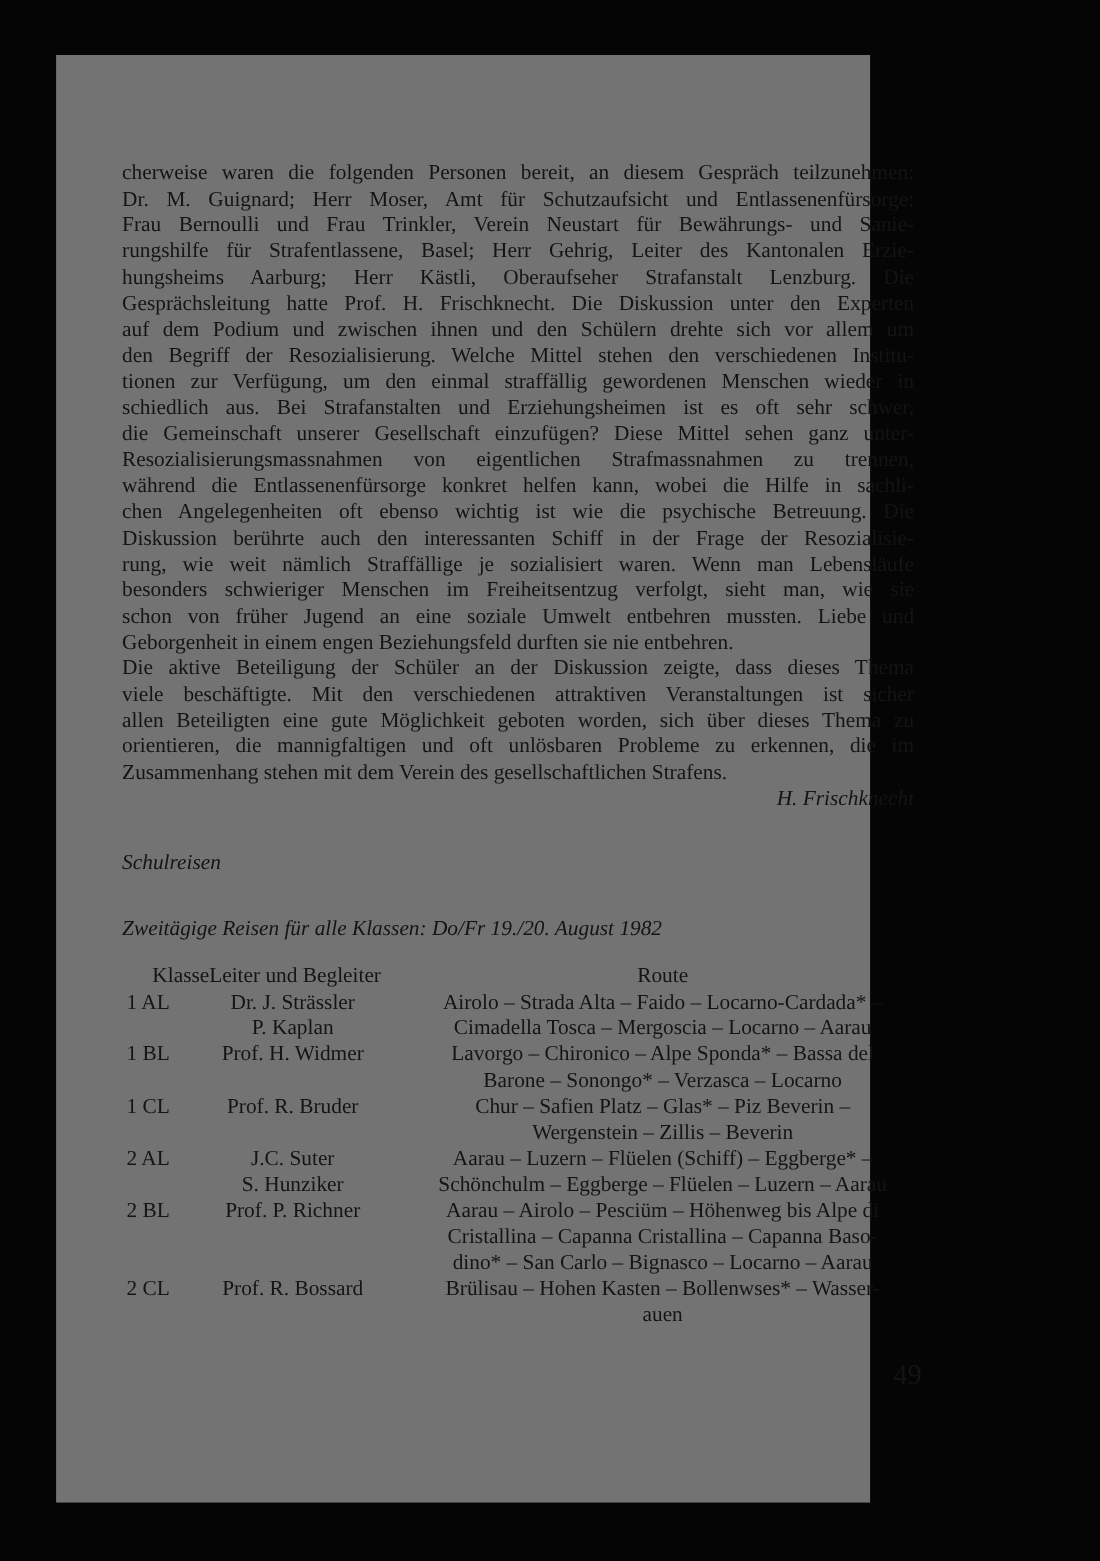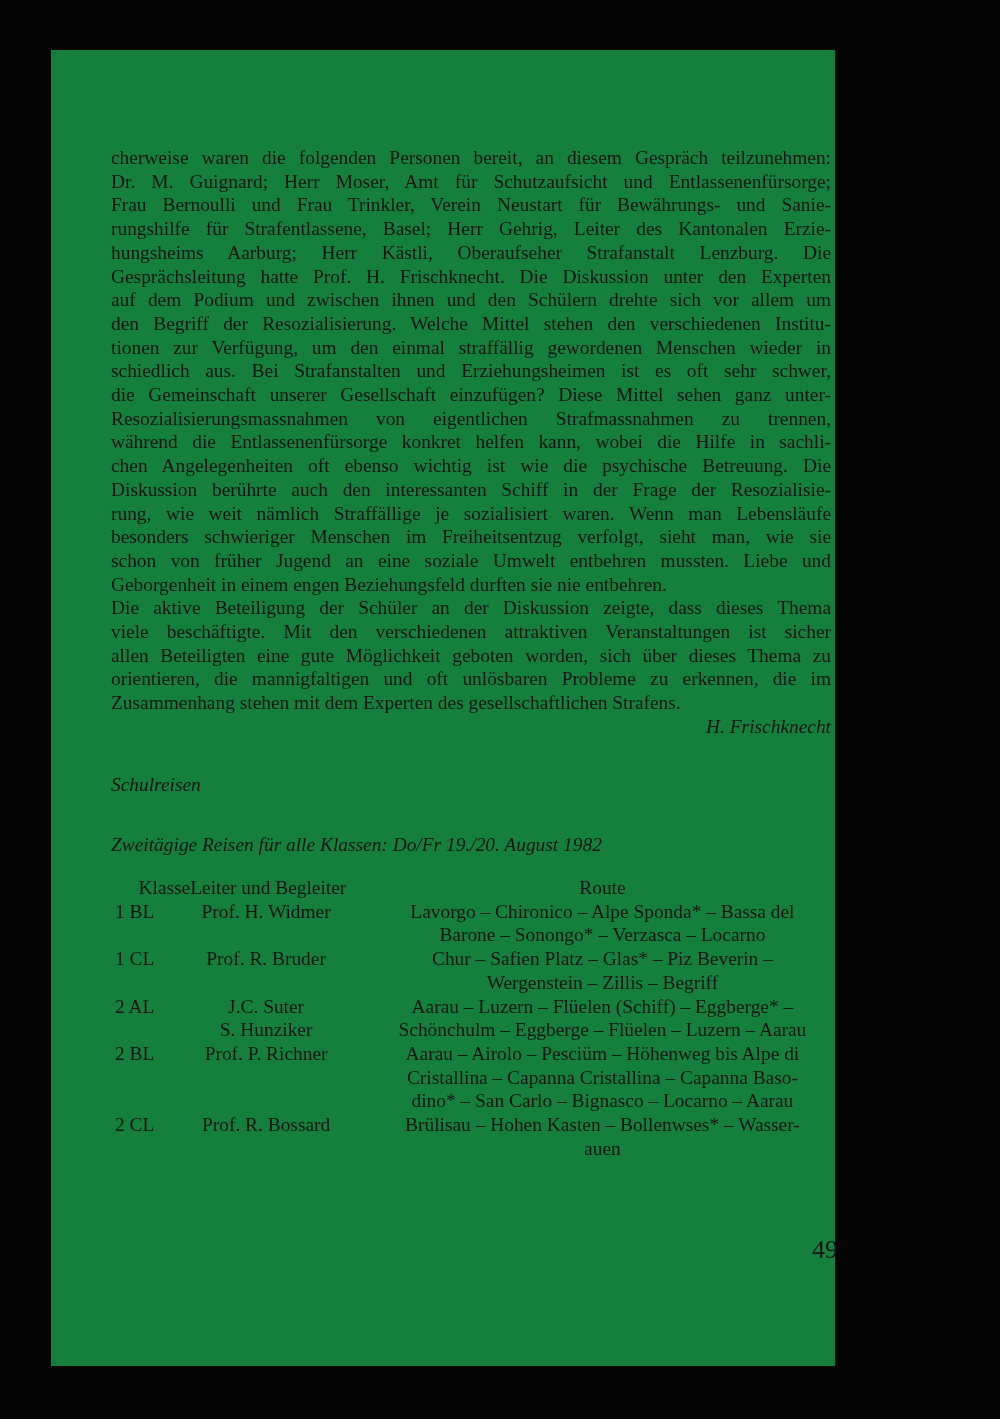--- a/index.html
+++ b/index.html
@@ -6,22 +6,21 @@
   body {
     width: 1000px; height: 1419px;
     background: #050505;
     position: relative;
     overflow: hidden;
   }
   .page {
     position: absolute;
     left: 51px; top: 50px;
     width: 740px; height: 1316px;
-    background: #15803d;
-    padding-left: 44px;
+    background: #737373;
   }
   .content {
     position: absolute;
     left: 60px; top: 96px;
     width: 720px;
     font-family: "Liberation Serif", serif;
     color: #141414;
     font-size: 19.4px;
     line-height: 23.7px;
   }
@@ -101,55 +100,66 @@
         <span class="line">rung, wie weit nämlich Straffällige je sozialisiert waren. Wenn man Lebensläufe</span>
         <span class="line">besonders schwieriger Menschen im Freiheitsentzug verfolgt, sieht man, wie sie</span>
         <span class="line">schon von früher Jugend an eine soziale Umwelt entbehren mussten. Liebe und</span>
         <span class="line last">Geborgenheit in einem engen Beziehungsfeld durften sie nie entbehren.</span>
       </div>
     <div class="para" id="para-1">
         <span class="line">Die aktive Beteiligung der Schüler an der Diskussion zeigte, dass dieses Thema</span>
         <span class="line">viele beschäftigte. Mit den verschiedenen attraktiven Veranstaltungen ist sicher</span>
         <span class="line">allen Beteiligten eine gute Möglichkeit geboten worden, sich über dieses Thema zu</span>
         <span class="line">orientieren, die mannigfaltigen und oft unlösbaren Probleme zu erkennen, die im</span>
-        <span class="line last">Zusammenhang stehen mit dem Experten des gesellschaftlichen Strafens.</span>
+        <span class="line last">Zusammenhang stehen mit dem Verein des gesellschaftlichen Strafens.</span>
       </div>
 
     <p class="signature">H. Frischknecht</p>
 
     <p class="section-title">Schulreisen</p>
 
     <p class="subtitle">Zweitägige Reisen für alle Klassen: Do/Fr 19./20. August 1982</p>
 
     <table class="trips">
       <thead>
         <tr class="head-row">
           <th colspan="2" class="head-class-leader">KlasseLeiter und Begleiter</th>
           <th class="col-route">Route</th>
         </tr>
       </thead>
       <tbody id="trips-body">
           <tr>
+            <td class="col-class">1 AL</td>
+            <td class="col-leader">
+              <span class="leader-line">Dr. J. Strässler</span>
+              <span class="leader-line">P. Kaplan</span>
+            </td>
+            <td class="col-route">
+              <span class="route-line">Airolo – Strada Alta – Faido – Locarno-Cardada* –</span>
+              <span class="route-line">Cimadella Tosca – Mergoscia – Locarno – Aarau</span>
+            </td>
+          </tr>
+          <tr>
             <td class="col-class">1 BL</td>
             <td class="col-leader">
               <span class="leader-line">Prof. H. Widmer</span>
             </td>
             <td class="col-route">
               <span class="route-line">Lavorgo – Chironico – Alpe Sponda* – Bassa del</span>
               <span class="route-line">Barone – Sonongo* – Verzasca – Locarno</span>
             </td>
           </tr>
           <tr>
             <td class="col-class">1 CL</td>
             <td class="col-leader">
               <span class="leader-line">Prof. R. Bruder</span>
             </td>
             <td class="col-route">
               <span class="route-line">Chur – Safien Platz – Glas* – Piz Beverin –</span>
-              <span class="route-line">Wergenstein – Zillis – Begriff</span>
+              <span class="route-line">Wergenstein – Zillis – Beverin</span>
             </td>
           </tr>
           <tr>
             <td class="col-class">2 AL</td>
             <td class="col-leader">
               <span class="leader-line">J.C. Suter</span>
               <span class="leader-line">S. Hunziker</span>
             </td>
             <td class="col-route">
               <span class="route-line">Aarau – Luzern – Flüelen (Schiff) – Eggberge* –</span>

